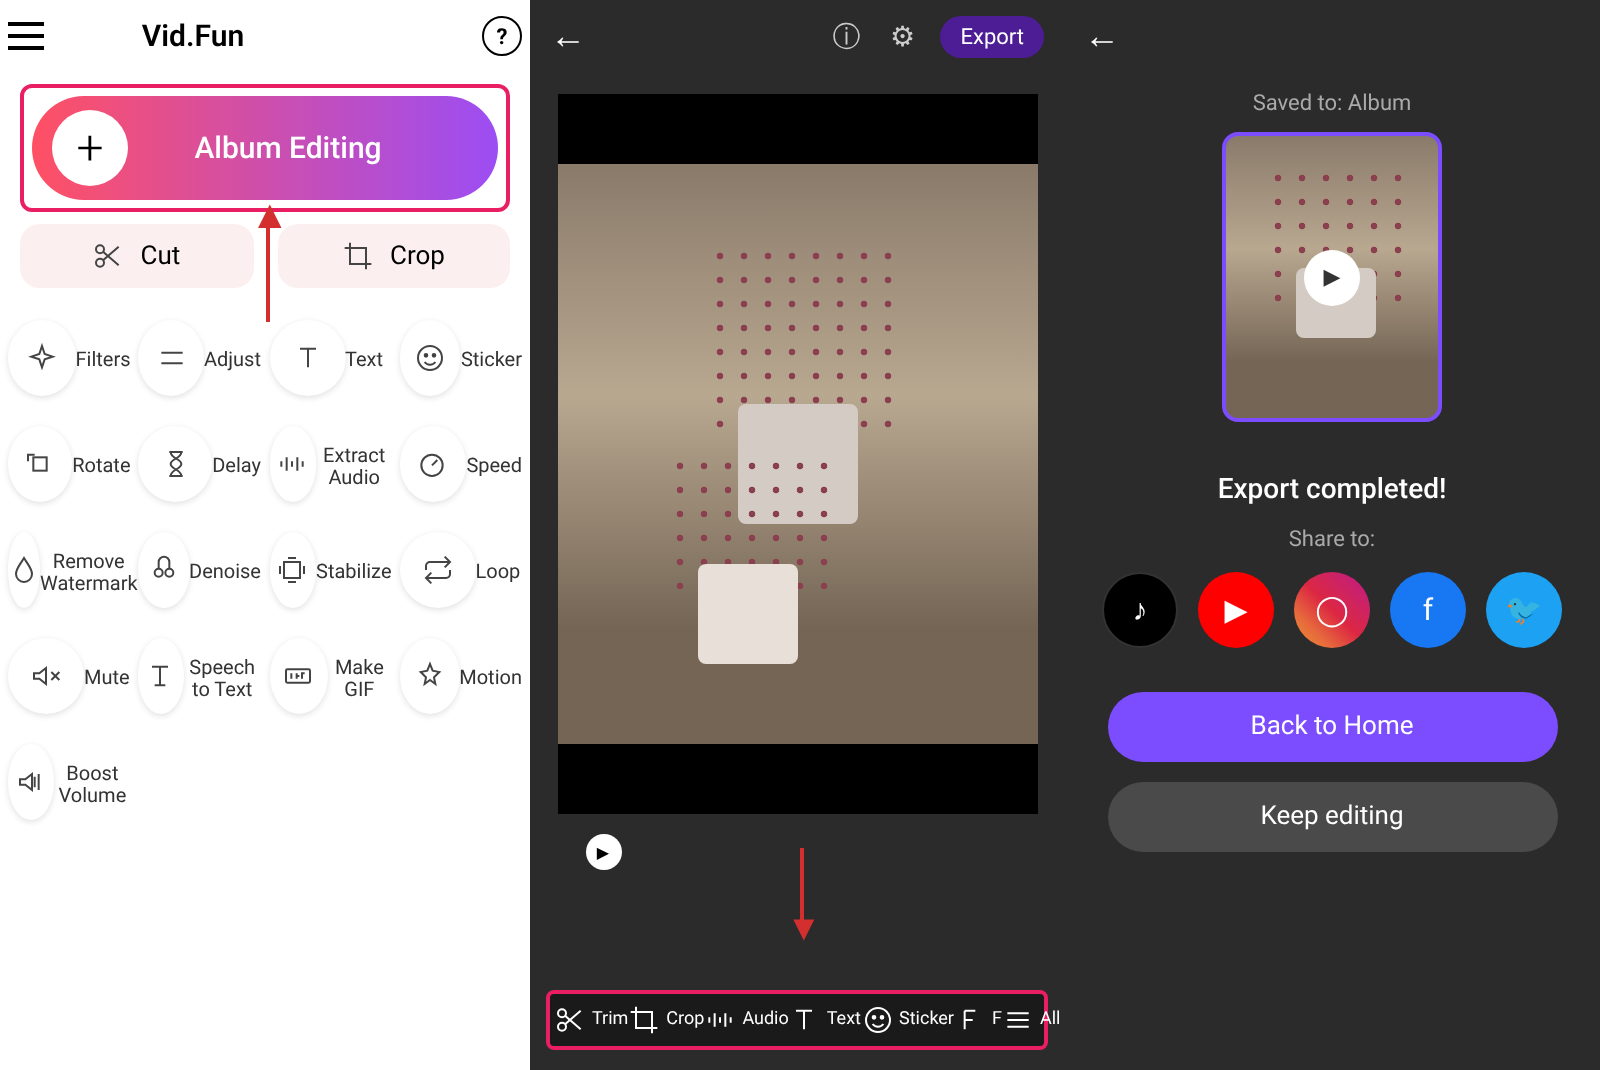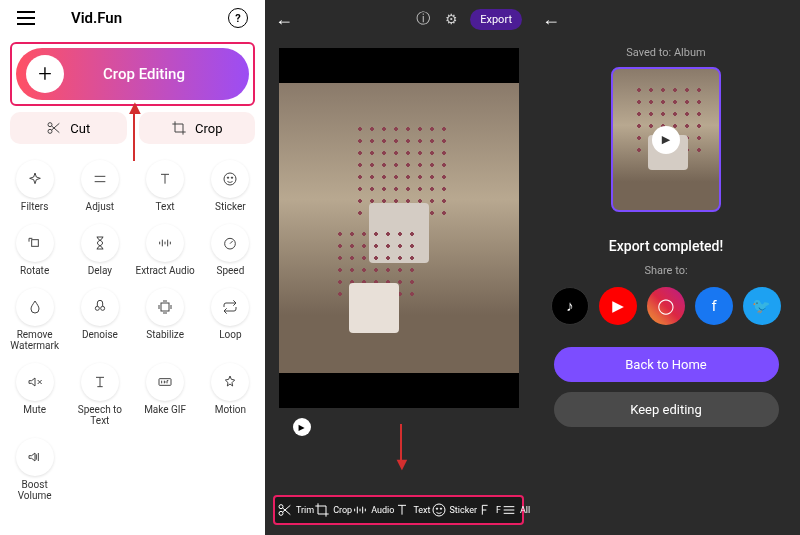--- a/index.html
+++ b/index.html
@@ -3,33 +3,33 @@
 <meta charset="utf-8">
 <style>
 *{box-sizing:border-box;margin:0;padding:0;font-family:-apple-system,BlinkMacSystemFont,'Segoe UI',Roboto,sans-serif}
 body{width:800px;height:535px;display:flex;background:#fff;overflow:hidden}
 .panel{height:535px;position:relative}
 .panel-1{width:265px;background:#fff}
 .panel-2{width:267px;background:#2b2b2b}
 .panel-3{width:268px;background:#2b2b2b}
 
 
-.p1-header{display:flex;align-items:center;padding:8px 17px;justify-content:space-between}
+.p1-header{display:flex;align-items:center;padding:8px 4px;justify-content:space-between}
 .p1-burger{width:18px;height:14px;display:flex;flex-direction:column;justify-content:space-between}
 .p1-burger span{height:2px;background:#000}
 .p1-title{font-weight:600;font-size:15px;margin-left:-70px}
 .p1-help{width:20px;height:20px;border:1.5px solid #000;border-radius:50%;display:flex;align-items:center;justify-content:center;font-size:11px;font-weight:bold}
 .p1-start-wrap{margin:6px 10px;padding:4px;border:2px solid #e91e63;border-radius:6px}
 .p1-start{display:flex;align-items:center;background:linear-gradient(90deg,#ff5064,#9c4df4);border-radius:28px;padding:7px 10px;color:#fff}
 .p1-plus{width:38px;height:38px;border-radius:50%;background:#fff;color:#000;display:flex;align-items:center;justify-content:center;font-size:24px;font-weight:300}
 .p1-start-label{flex:1;text-align:center;font-size:15px;font-weight:500;margin-left:-15px}
 .p1-cutcrop{display:flex;margin:6px 10px;gap:12px}
 .p1-cc{flex:1;background:#fcefef;border-radius:10px;display:flex;align-items:center;justify-content:center;gap:8px;padding:8px;font-size:13px}
 .p1-grid{display:flex;flex-wrap:wrap;padding:4px 2px}
-.p1-tool{width:25%;display:flex;flex-direction:column;align-items:center;padding:6px 2px}
+.p1-tool{width:25%;display:flex;align-items:center;padding:6px 2px}
 .p1-tool-icon{width:38px;height:38px;border-radius:50%;background:#fff;box-shadow:0 1px 3px rgba(0,0,0,0.12);display:flex;align-items:center;justify-content:center;margin-bottom:3px;font-size:15px}
 .p1-tool-label{font-size:10px;text-align:center;line-height:1.1;color:#333}
 .p1-arrow{position:absolute;left:125px;top:95px;color:#d32f2f;font-size:20px}
 .p1-arrow .line{position:absolute;left:8px;top:11px;width:2px;height:55px;background:#d32f2f}
 
 
 .p2-header{display:flex;align-items:center;justify-content:space-between;padding:8px 10px}
 .p2-back{color:#fff;font-size:18px}
 .p2-header-right{display:flex;align-items:center;gap:10px}
 .p2-icon{width:18px;height:18px;color:#ccc;display:flex;align-items:center;justify-content:center;font-size:14px}
@@ -84,21 +84,21 @@
         <span></span>
         <span></span>
         <span></span>
       </div>
     <div class="p1-title">Vid.Fun</div>
     <div class="p1-help">?</div>
   </div>
   <div class="p1-start-wrap">
     <div class="p1-start">
       <div class="p1-plus">+</div>
-      <div class="p1-start-label">Crop Editing</div>
+      <div class="p1-start-label">Album Editing</div>
     </div>
   </div>
   <div class="p1-arrow">▲<div class="line"></div></div>
   <div class="p1-cutcrop">
     <div class="p1-cc">
       <svg viewBox="0 0 24 24">
           <circle cx="6" cy="7" r="3"></circle>
           <circle cx="6" cy="17" r="3"></circle>
           <path d="M8.5 9L20 19M8.5 15L20 5"></path>
         </svg>

